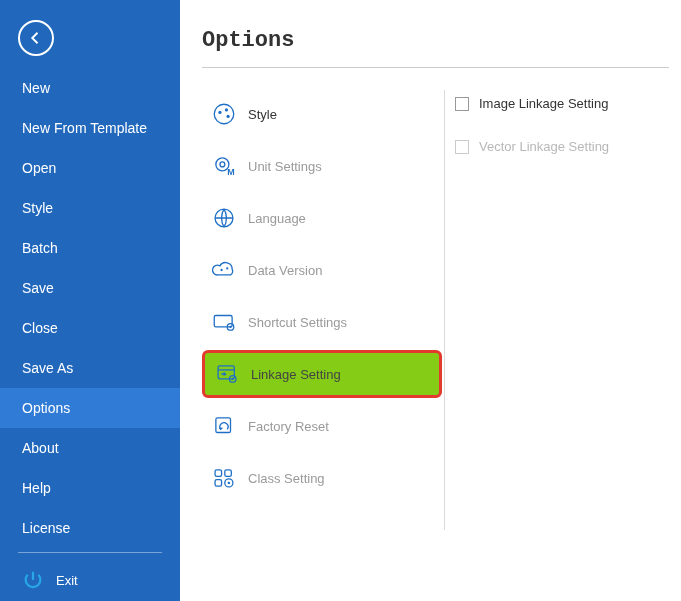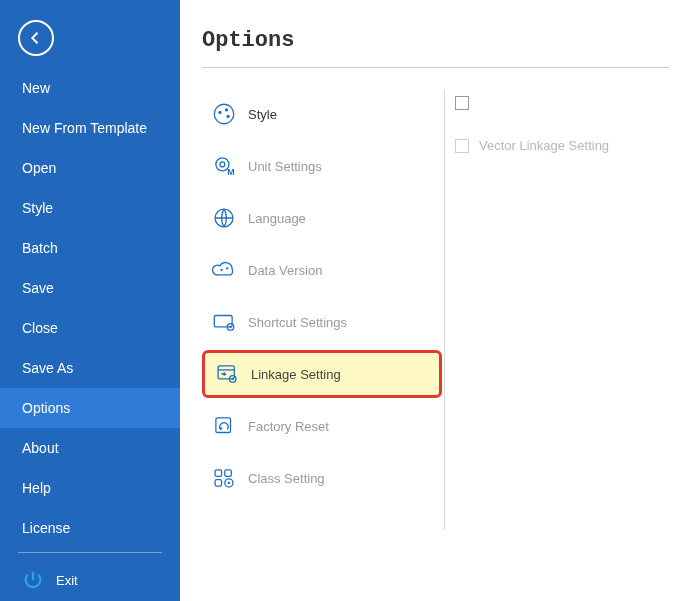--- a/index.html
+++ b/index.html
@@ -89,21 +89,21 @@
   display: flex; align-items: center; justify-content: center;
   margin-right: 10px;
 }
 .option-item .label {
   color: #9a9a9a;
   font-size: 13px;
 }
 .option-item.active .label { color: #444; }
 .option-item.highlight {
   border: 3px solid #e23a2f;
-  background: #fef9c3;
+  background: #84cc16;
   border-radius: 6px;
 }
 .vline {
   width: 1px;
   background: #d9d9d9;
   margin: 0 10px 0 2px;
   height: 440px;
 }
 .detail-col {
   flex: 1;
@@ -258,20 +258,21 @@
         <span class="label">Class Setting</span>
       </div>
 
     </div>
 
     <div class="vline"></div>
 
     <div class="detail-col">
       <div class="check-row enabled">
         <span class="box"></span>
+        <span>Image Linkage Setting</span>
       </div>
       <div class="check-row disabled">
         <span class="box"></span>
         <span>Vector Linkage Setting</span>
       </div>
     </div>
   </div>
 </div>
 
 </body></html>

